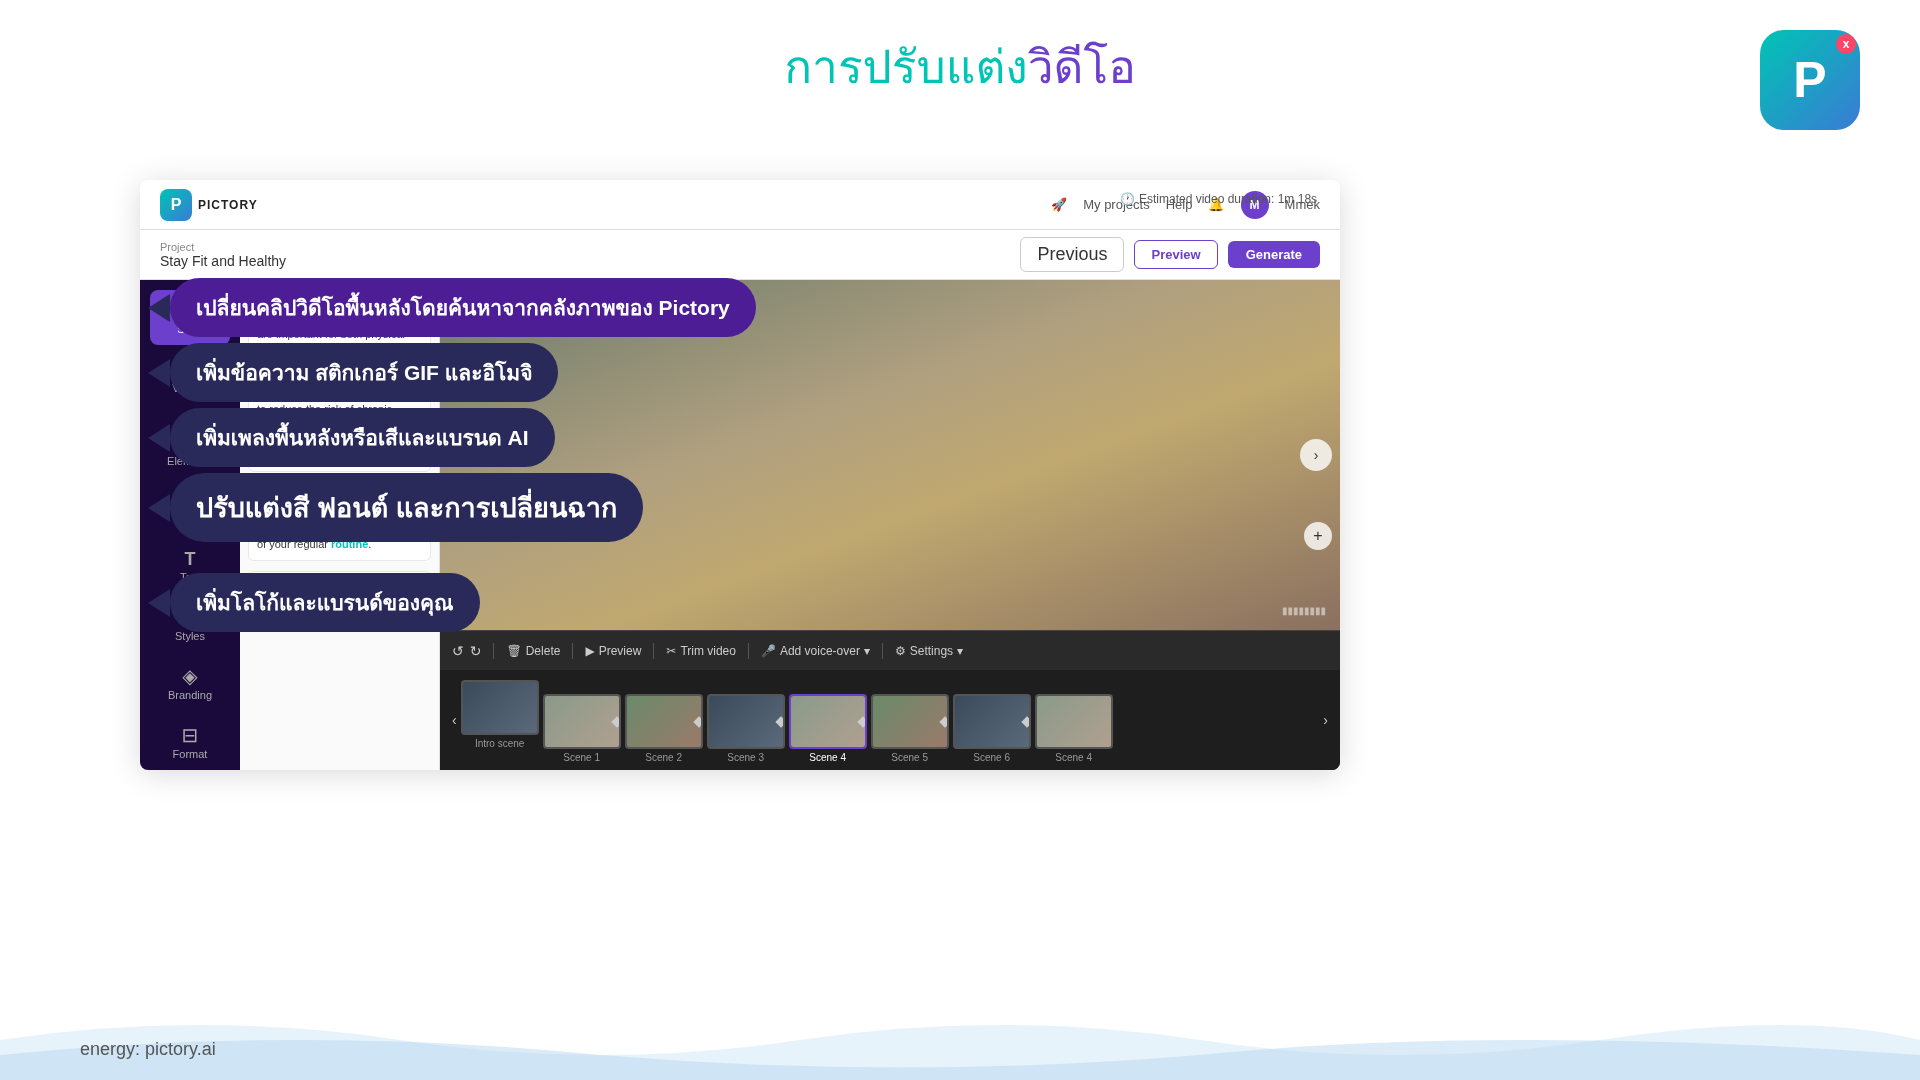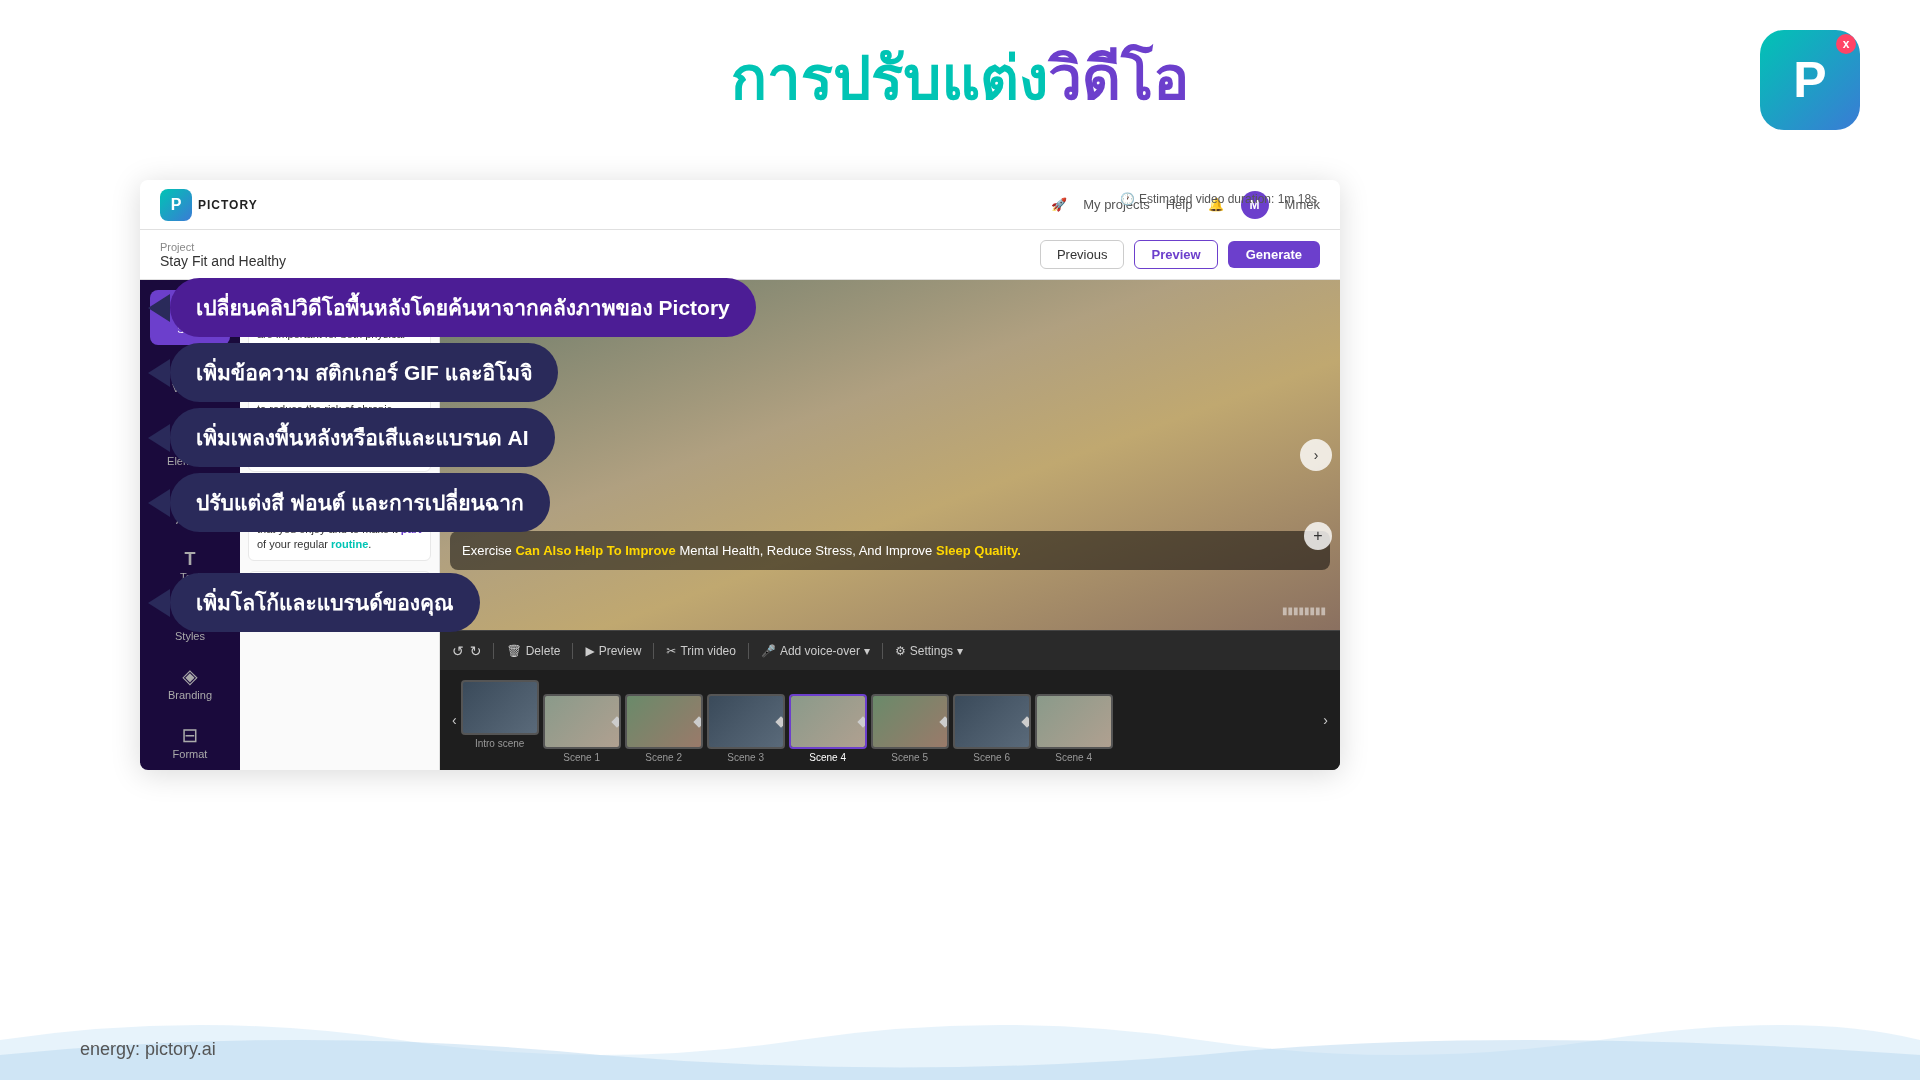--- a/index.html
+++ b/index.html
@@ -11,22 +11,22 @@
       overflow: hidden;
       position: relative;
     }
 
     
     .page-title-area {
       text-align: center;
       padding: 30px 0 10px;
     }
     .page-title {
-      font-size: 60px;
-      font-weight: 700;
+      font-size: 46px;
+      font-weight: 400;
     }
     .page-title .thai-part { color: #00c4b4; }
     .page-title .thai-part2 { color: #6c3fcc; }
 
     
     .logo-top-right {
       position: absolute;
       top: 30px;
       right: 60px;
       width: 100px;
@@ -150,21 +150,21 @@
     .subheader-actions {
       display: flex;
       align-items: center;
       gap: 10px;
     }
     .btn-previous {
       border: 1px solid #ccc;
       background: white;
       padding: 6px 16px;
       border-radius: 6px;
-      font-size: 13px;
+      font-size: 18px;
       cursor: pointer;
       color: #333;
     }
     .btn-preview {
       border: 1px solid #6c3fcc;
       background: white;
       padding: 6px 16px;
       border-radius: 6px;
       font-size: 13px;
       cursor: pointer;
@@ -601,25 +601,20 @@
       <div class="scene-block">
         <div class="scene-label">Scene 9</div>
       </div>
     </div>
 
     <div class="video-panel">
       <div class="video-viewport">
         <div class="video-bg">
 
           <div style="width:100%;height:100%;background:linear-gradient(160deg, #6a7a6a 0%, #b0a080 40%, #c0a870 60%, #8a7060 100%);"></div>
-          <div class="video-overlay-text">
-            <div class="video-caption">
-              Exercise <span class="highlight">Can Also Help To Improve</span> Mental Health, Reduce Stress, And Improve <span class="highlight">Sleep Quality.</span>
-            </div>
-          </div>
           <div class="waveform">▮▮▮▮▮▮▮▮</div>
         </div>
         <div class="nav-arrow">›</div>
         <div class="add-btn">+</div>
       </div>
 
       <div class="video-toolbar">
         <div class="toolbar-refresh">
           <span class="refresh-icon">↺</span>
           <span class="refresh-icon">↻</span>
@@ -752,21 +747,21 @@
     <div style="background:#2a2a5a;border-radius:35px;padding:13px 26px;color:white;font-size:21px;font-weight:700;white-space:nowrap;">เพิ่มข้อความ สติกเกอร์ GIF และอิโมจิ</div>
   </div>
 
   <div style="position:absolute; top:180px; left:0; display:flex; align-items:center;">
     <div style="width:0;height:0;border-top:14px solid transparent;border-bottom:14px solid transparent;border-right:22px solid #2a2a5a;"></div>
     <div style="background:#2a2a5a;border-radius:35px;padding:13px 26px;color:white;font-size:21px;font-weight:700;white-space:nowrap;">เพิ่มเพลงพื้นหลังหรือเสีและแบรนด AI</div>
   </div>
 
   <div style="position:absolute; top:245px; left:0; display:flex; align-items:center;">
     <div style="width:0;height:0;border-top:14px solid transparent;border-bottom:14px solid transparent;border-right:22px solid #2a2a5a;"></div>
-    <div style="background:#2a2a5a;border-radius:35px;padding:13px 26px;color:white;font-size:21px;font-weight:700;white-space:nowrap;">ปรับแต่งสี ฟอนต์ และการเปลี่ยนฉาก</div>
+    <div style="background:#2a2a5a;border-radius:35px;padding:13px 26px;color:white;font-size:27px;font-weight:700;white-space:nowrap;">ปรับแต่งสี ฟอนต์ และการเปลี่ยนฉาก</div>
   </div>
 
   <div style="position:absolute; top:345px; left:0; display:flex; align-items:center;">
     <div style="width:0;height:0;border-top:14px solid transparent;border-bottom:14px solid transparent;border-right:22px solid #2a2a5a;"></div>
     <div style="background:#2a2a5a;border-radius:35px;padding:13px 26px;color:white;font-size:21px;font-weight:700;white-space:nowrap;">เพิ่มโลโก้และแบรนด์ของคุณ</div>
   </div>
 </div>
 
 <div class="bottom-wave">
   <svg viewBox="0 0 1920 80" preserveAspectRatio="none">

